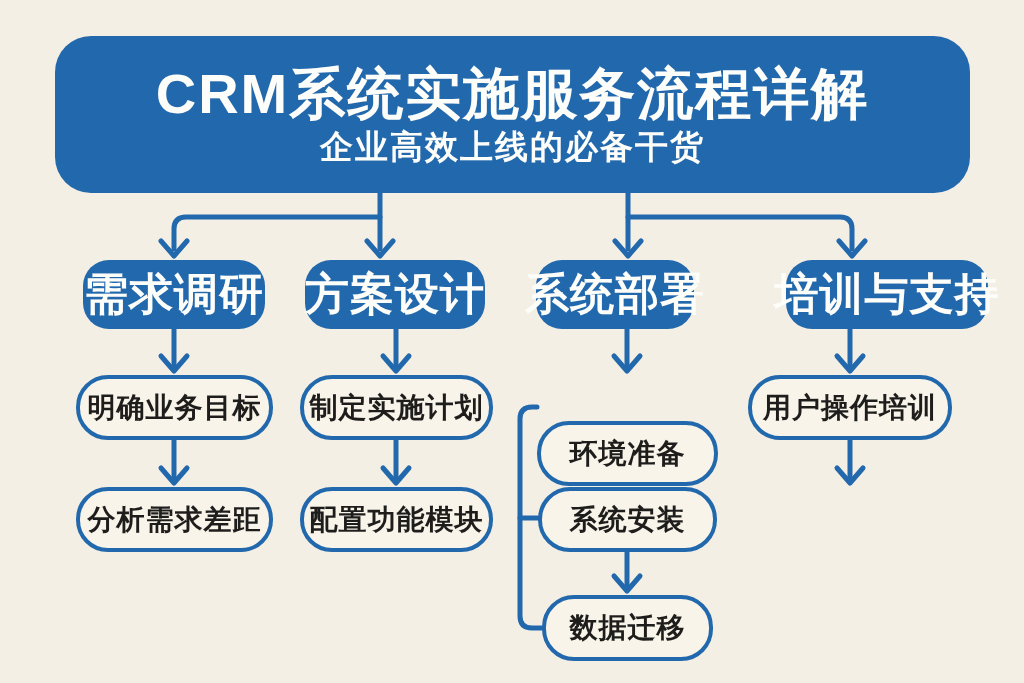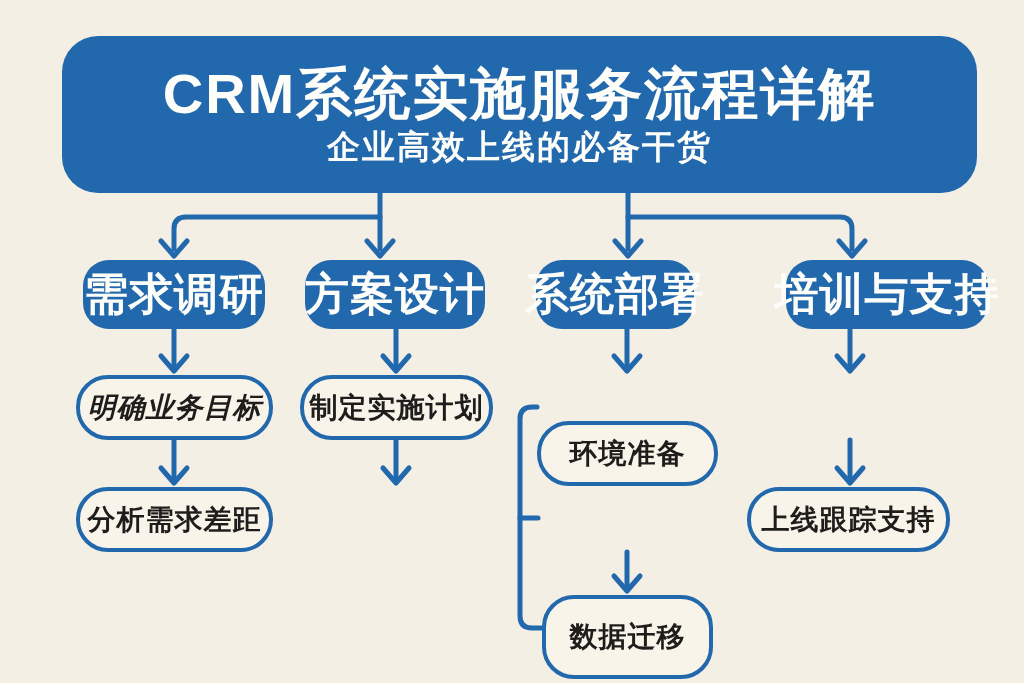--- a/index.html
+++ b/index.html
@@ -39,21 +39,20 @@
     left:55px;top:36px;
     width:915px;height:157px;
     background:var(--blue);
     border-radius:36px;
     display:flex;
     flex-direction:column;
     align-items:center;
     justify-content:center;
     gap:6px;
     z-index:2;
-    margin-left:7px;
   }
   .header .title{
     color:var(--text-light);
     font-size:56px;
     font-weight:bold;
     letter-spacing:2px;
     line-height:1.05;
     white-space:nowrap;
     text-align:center;
   }
@@ -98,27 +97,27 @@
     justify-content:center;
     white-space:nowrap;
     z-index:2;
   }
   
   .stage-1{left:83px;width:182px;}
   .stage-2{left:305px;width:180px;}
   .stage-3{left:536px;width:158px;}
   .stage-4{left:749px;width:202px;margin-left:37px;}
   
-  .n-1-1{left:76px;top:375px;width:197px;font-style:italic;}
+  .n-1-1{left:76px;top:375px;width:197px;}
   .n-1-2{left:76px;top:487px;width:197px;}
   .n-2-1{left:300px;top:375px;width:193px;}
   .n-2-2{left:300px;top:487px;width:193px;}
   .n-3-1{left:537px;top:375px;width:181px;margin-top:46px;}
   .n-3-2{left:538px;top:487px;width:179px;}
-  .n-3-3{left:542px;top:595px;width:171px;height:84px;}
+  .n-3-3{left:542px;top:595px;width:171px;height:66px;}
   .n-4-1{left:748px;top:375px;width:204px;}
   .n-4-2{left:747px;top:487px;width:203px;}
 </style>
 </head>
 <body>
 
 <div class="canvas">
 
   <svg class="connectors" viewBox="0 0 1024 683" aria-hidden="true">
 
@@ -166,19 +165,21 @@
 
   <div class="stage stage-1">需求调研</div>
   <div class="stage stage-2">方案设计</div>
   <div class="stage stage-3">系统部署</div>
   <div class="stage stage-4">培训与支持</div>
 
   <div class="node n-1-1">明确业务目标</div>
   <div class="node n-2-1">制定实施计划</div>
 
   <div class="node n-1-2">分析需求差距</div>
+  <div class="node n-2-2">配置功能模块</div>
 
   <div class="node n-3-1">环境准备</div>
+  <div class="node n-3-2">系统安装</div>
   <div class="node n-3-3">数据迁移</div>
 
-  <div class="node n-4-2">上线跟踪支持</div>
+  <div class="node n-4-1">用户操作培训</div>
 
 </div>
 
 </body></html>

